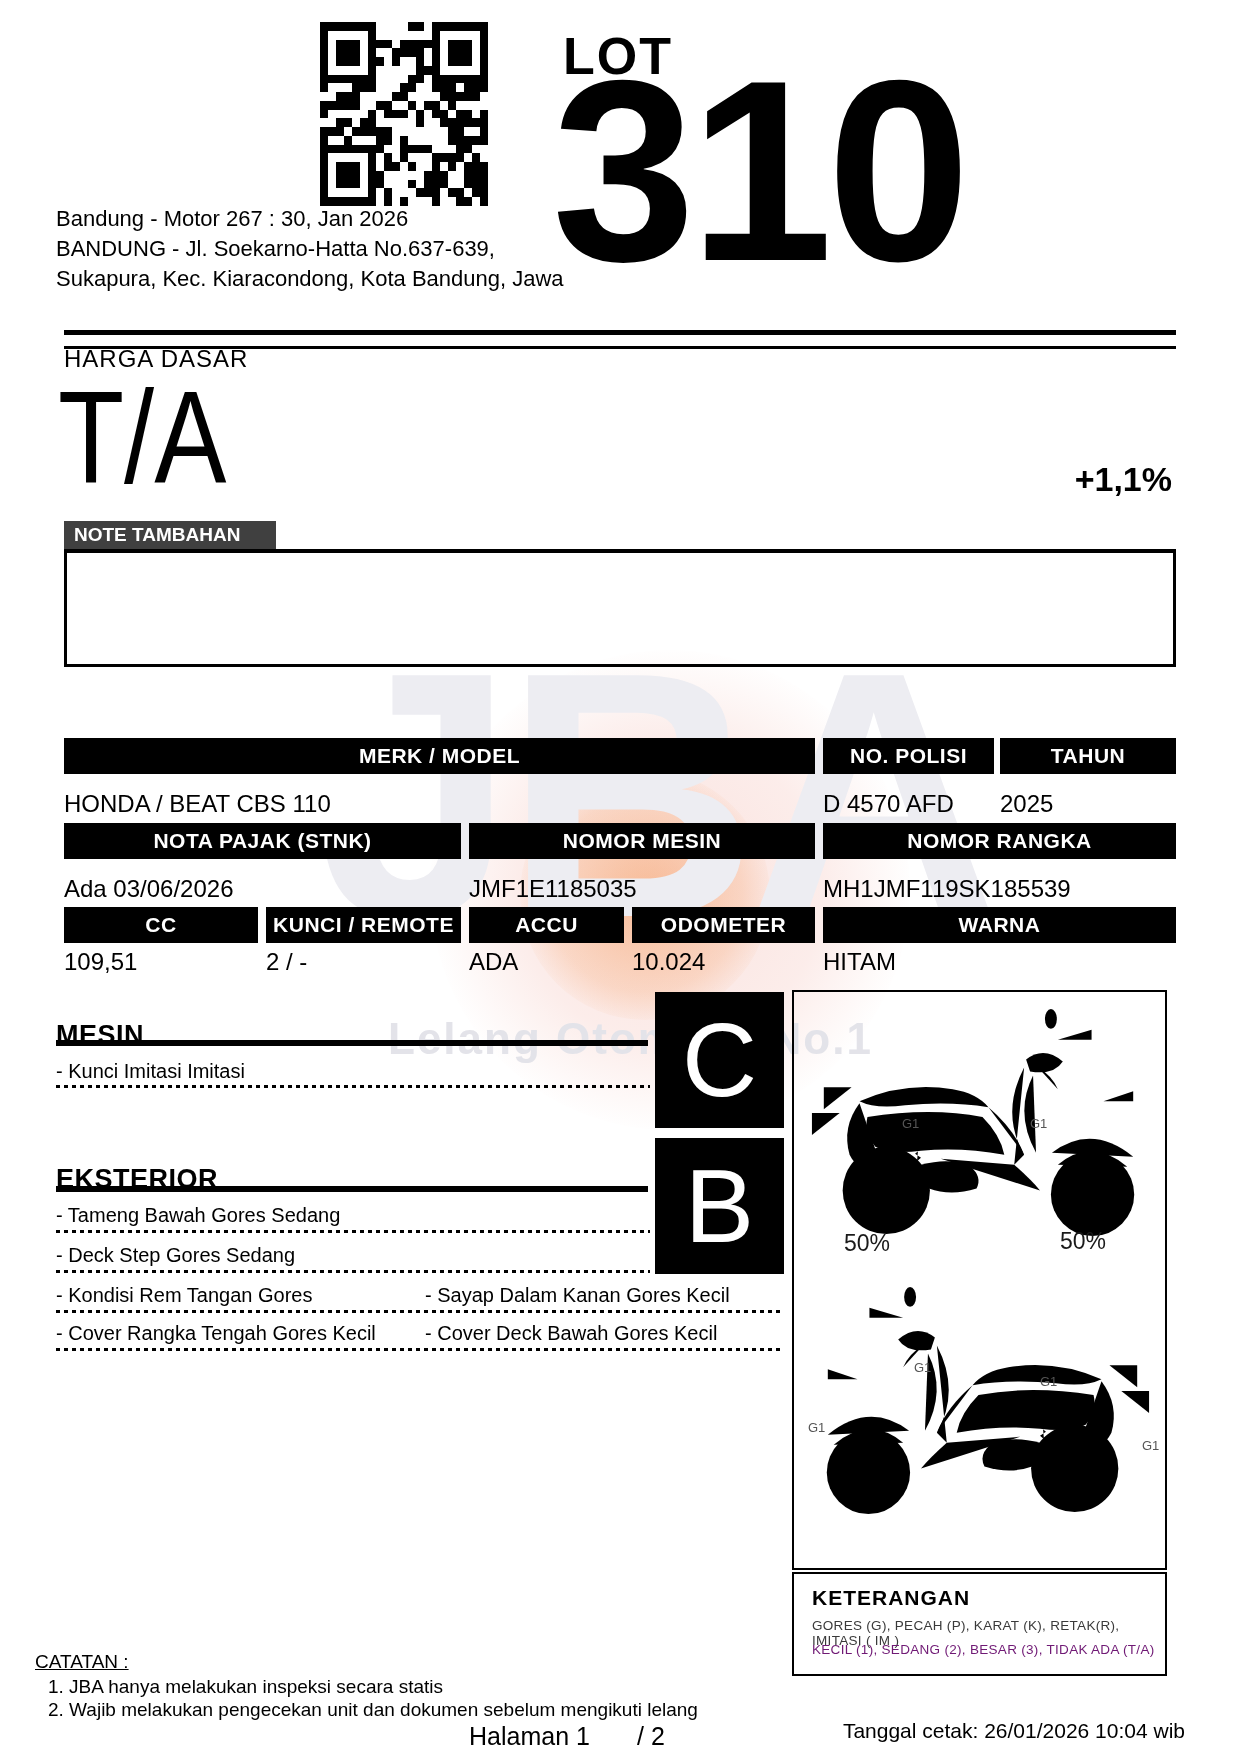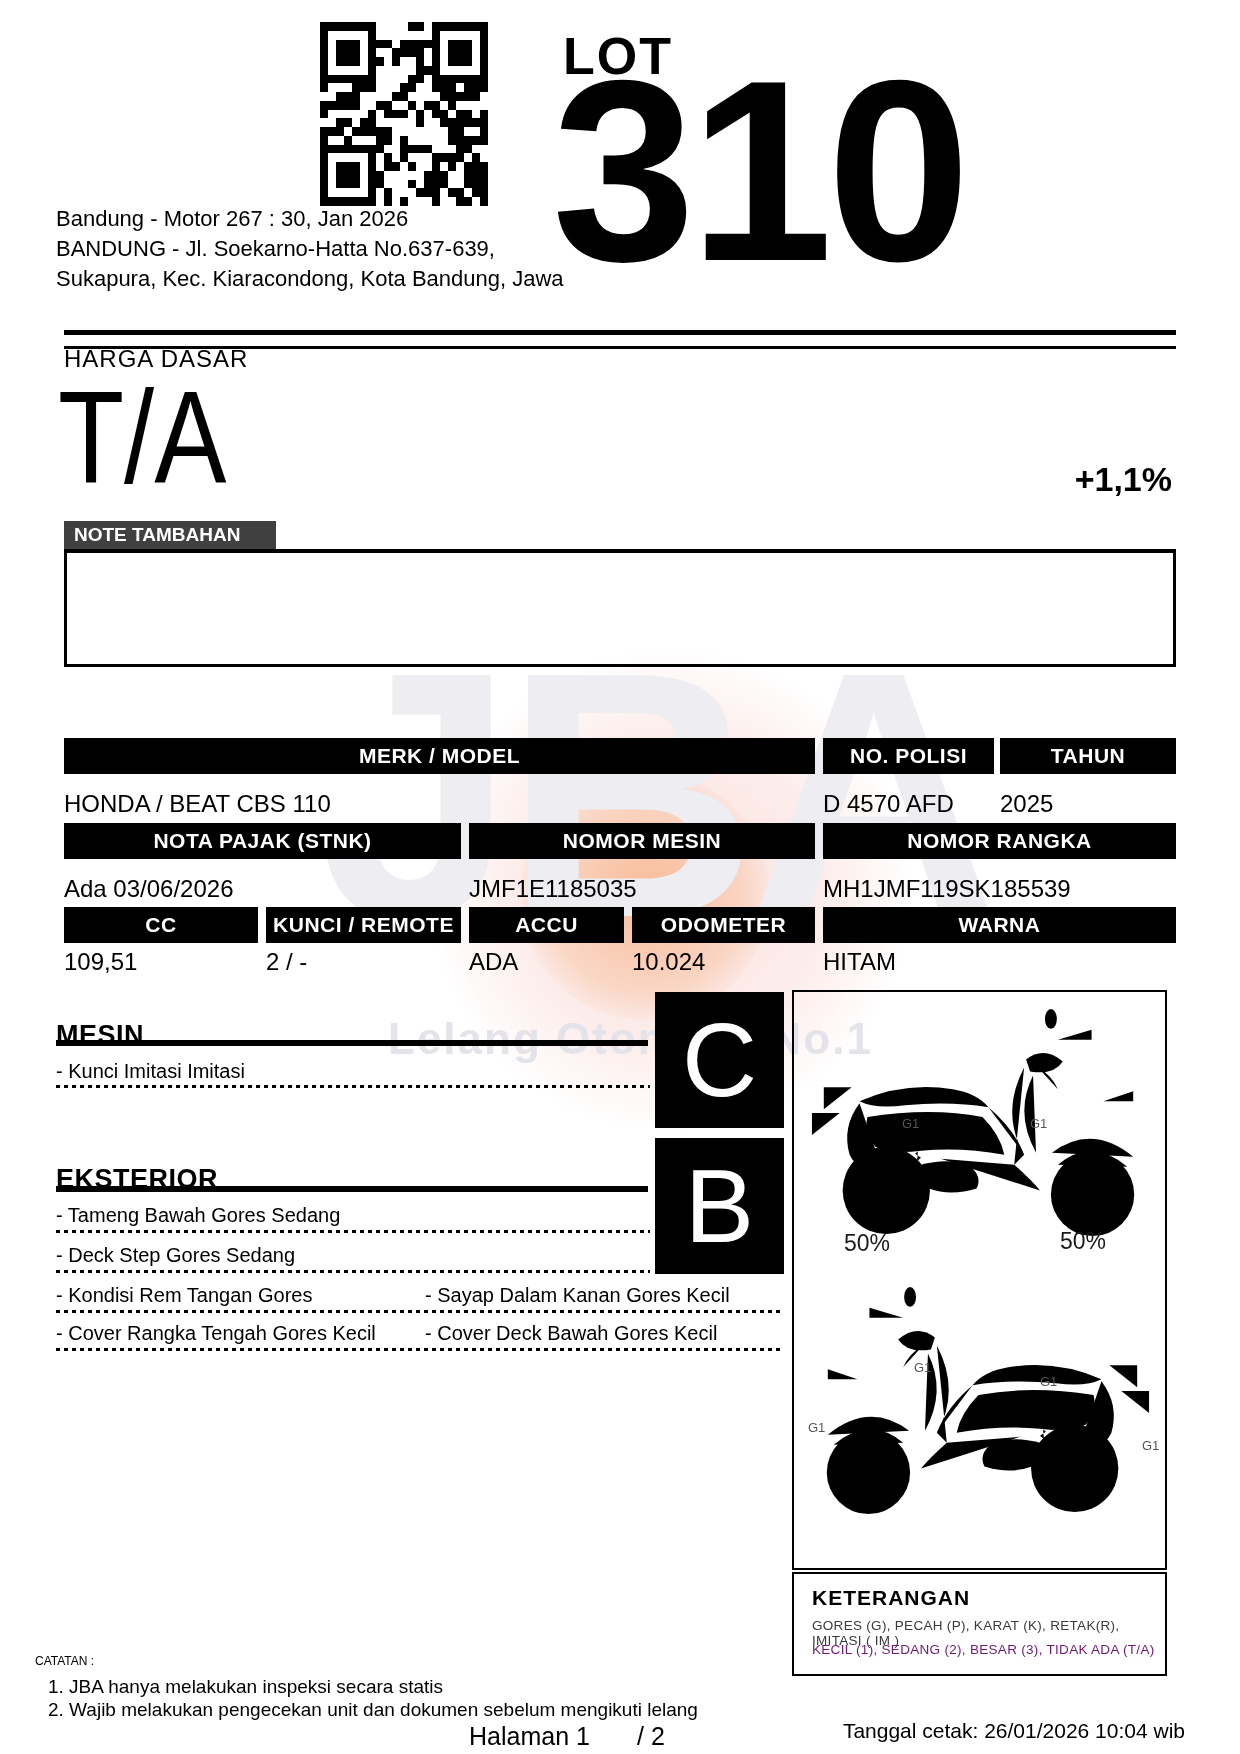--- a/index.html
+++ b/index.html
@@ -41,21 +41,21 @@
   
   .diagram-box{left:792px;top:990px;width:375px;height:580px;border:2px solid #000;box-sizing:border-box;background:transparent;}
   .ket-box{left:792px;top:1572px;width:375px;height:104px;border:2px solid #000;box-sizing:border-box;background:#fff;padding-left:33px;}
   .ket-title{position:absolute;left:18px;top:12px;font-size:21px;font-weight:700;letter-spacing:1px;}
   .ket-l1{position:absolute;left:18px;top:44px;font-size:13.5px;color:#3a3a3a;letter-spacing:0.3px;}
   .ket-l2{position:absolute;left:18px;top:68px;font-size:13.5px;color:#701a75;letter-spacing:0.3px;}
   .g1{position:absolute;font-size:13px;color:#555;}
   .tirepct{position:absolute;font-size:23px;color:#1a1a1a;}
   .moto{position:absolute;left:8px;width:357px;height:238px;}
   
-  .catatan{left:35px;top:1650px;font-size:12px;line-height:23px;}
+  .catatan{left:35px;top:1650px;font-size:19px;line-height:23px;text-decoration:underline;}
   .cat-item{left:48px;font-size:19px;}
   .pagenum{font-size:25px;}
   .printdate{left:700px;top:1719px;width:485px;text-align:right;font-size:21px;}
   .qr{left:320px;top:22px;}
 </style>
 </head>
 <body>
 
 <div class="page">
 

